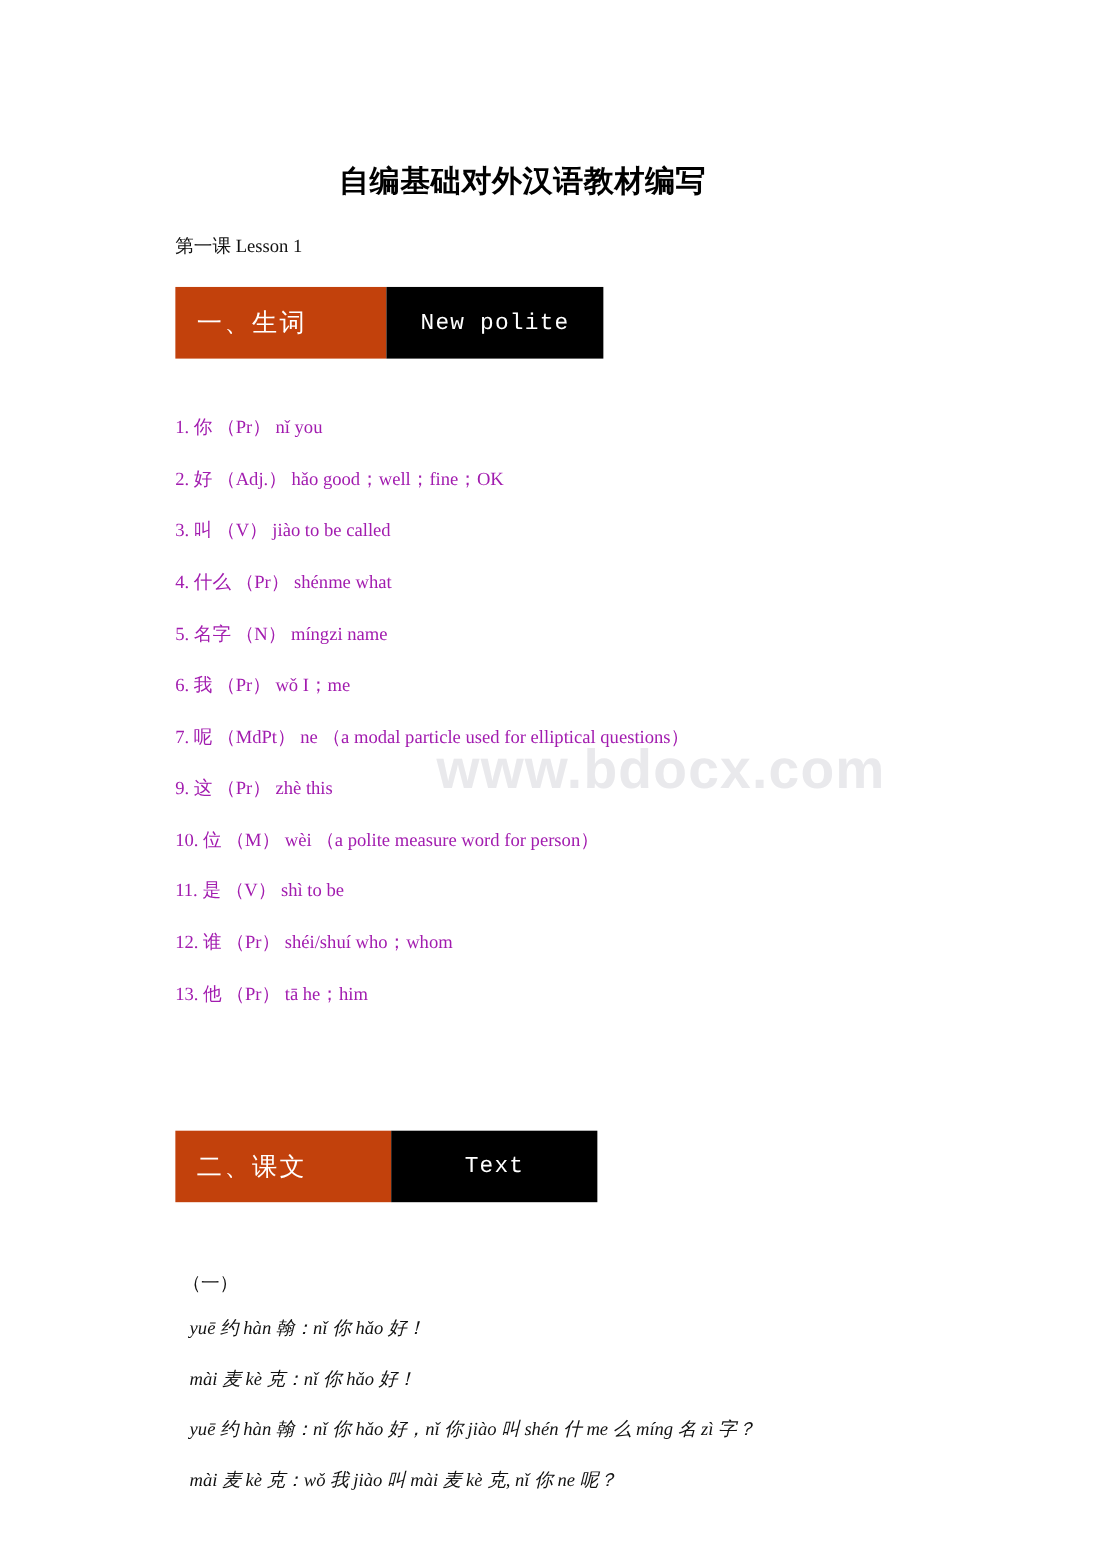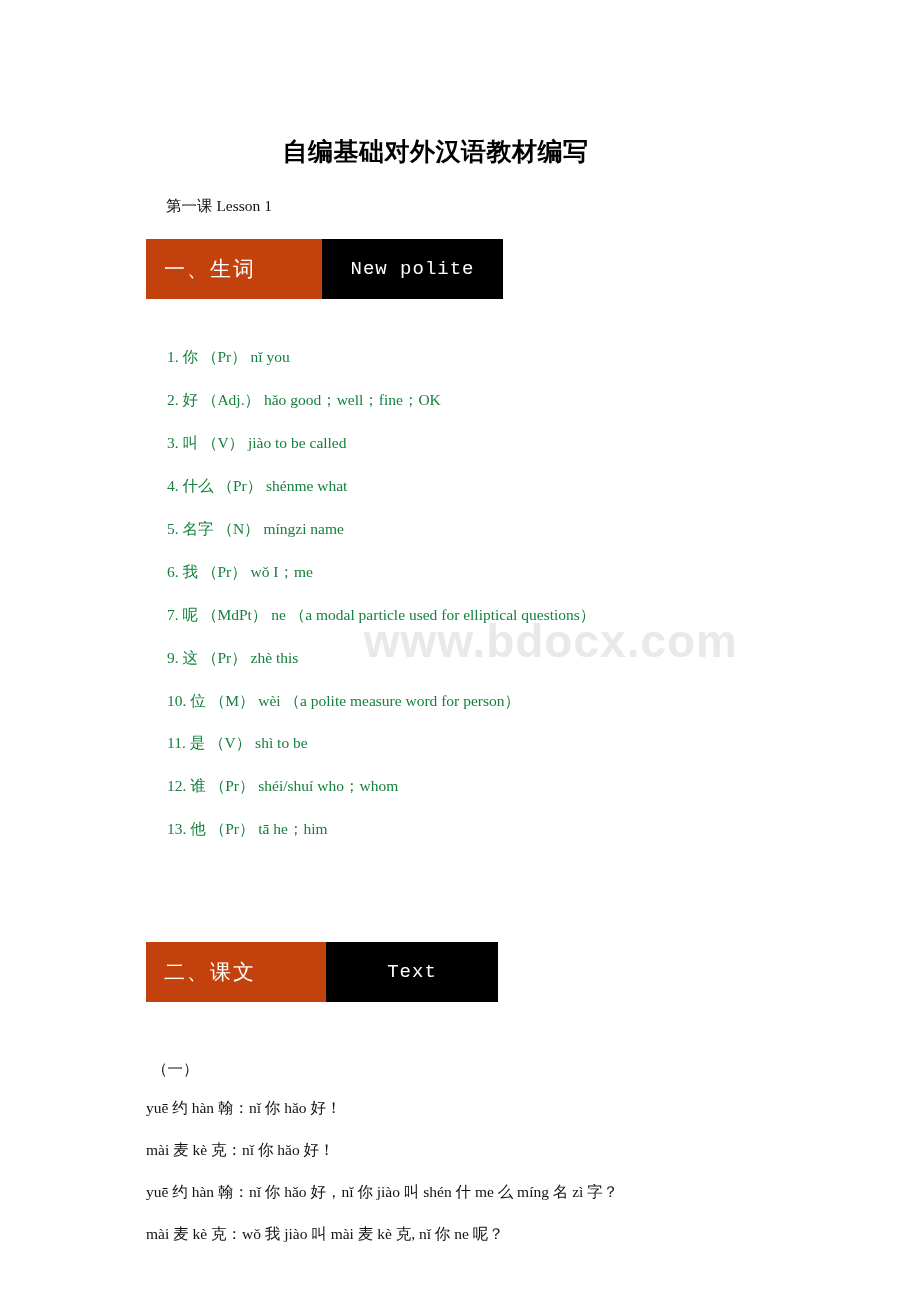--- a/index.html
+++ b/index.html
@@ -65,21 +65,20 @@
   
   .line {
     font-size: 15.5px;
     line-height: 1.35;
     color: #111;
     white-space: nowrap;
   }
 
   .lesson-line {
     margin-top: 29px;
-    margin-left: 20px;
   }
   .pinyin-line {
     margin-top: 16px;
   }
 
   
   .banner {
     display: flex;
     height: 60px;
     margin-top: 22px;
@@ -122,38 +121,38 @@
     margin: 0;
     padding: 0;
     list-style: none;
     margin-top: 48px;
   }
   .vocab-item {
     font-size: 15.5px;
     line-height: 1.35;
     margin-bottom: 22px;
     white-space: nowrap;
-    color: #15803d;
-    margin-left: 21px;
+    color: #a21caf;
   }
 
   
   .text-block {
     margin-top: 57px;
   }
   .subsection-label {
     font-size: 15.5px;
     margin-left: 6px;
     margin-bottom: 18px;
     color: #111;
   }
   .dialogue-list {
-    margin: 0;
+    margin: 12px;
     padding: 0;
     list-style: none;
+    font-style: italic;
   }
   .dialogue-line {
     font-size: 15.5px;
     line-height: 1.35;
     margin-bottom: 21px;
     white-space: nowrap;
     color: #111;
   }
 
   .spacer-banner-2 {

